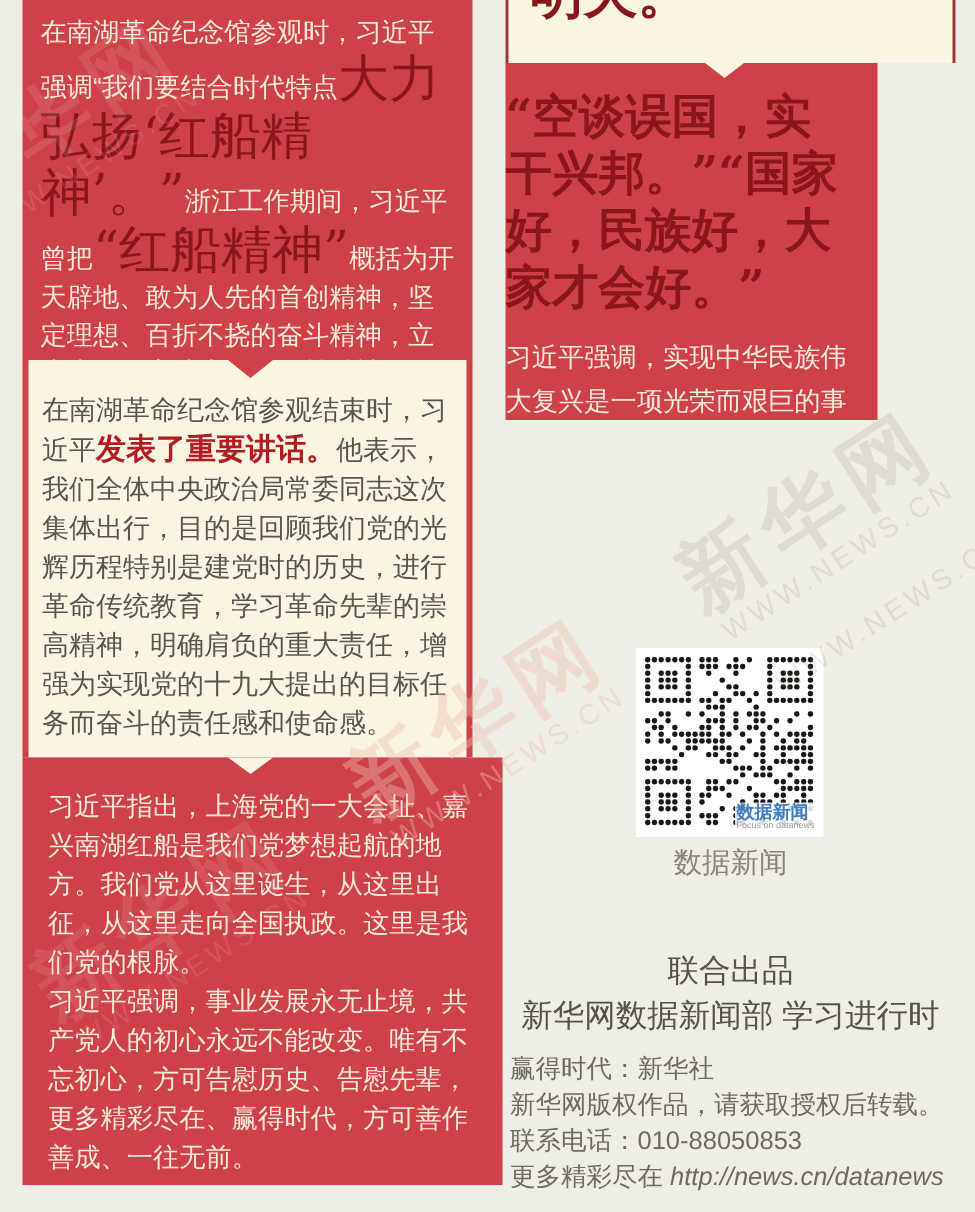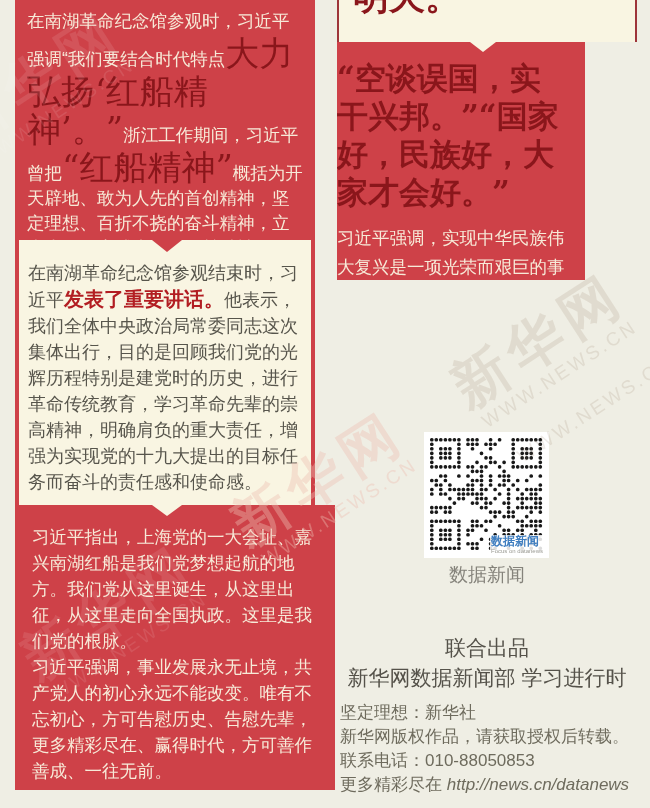--- a/index.html
+++ b/index.html
@@ -422,21 +422,21 @@
       <div class="logo-sub">Focus on datanews</div>
     </div>
   </div>
   <div class="block" id="qr-caption">数据新闻</div>
 
   <div class="block" id="credit">
     <div>联合出品</div>
     <div>新华网数据新闻部 学习进行时</div>
   </div>
   <div class="block" id="info">
-    <div>坚定理想：新华社</div>
+    <div>赢得时代：新华社</div>
     <div>新华网版权作品，请获取授权后转载。</div>
     <div>联系电话：010-88050853</div>
     <div><span>更多精彩尽在 </span><span class="url">http://news.cn/datanews</span></div>
   </div>
 
   <div class="wm wm-dark" style="left:448px;top:310px;">
     <div class="wm-cn">新华网</div>
     <div class="wm-en">WWW.NEWS.CN</div>
   </div>
   <div class="wm wm-dark" style="left:505px;top:398px;">

